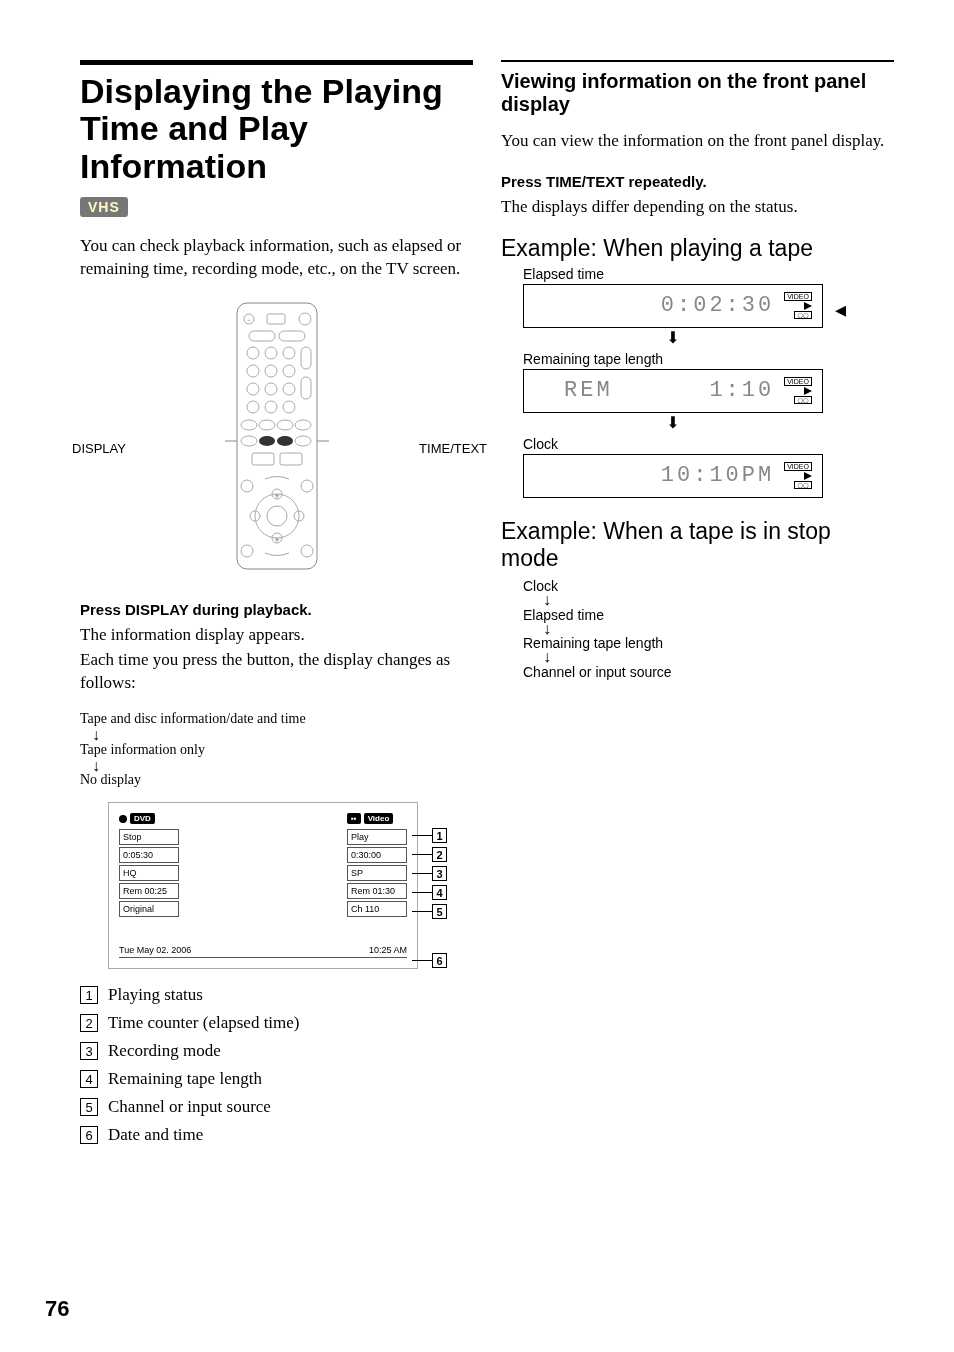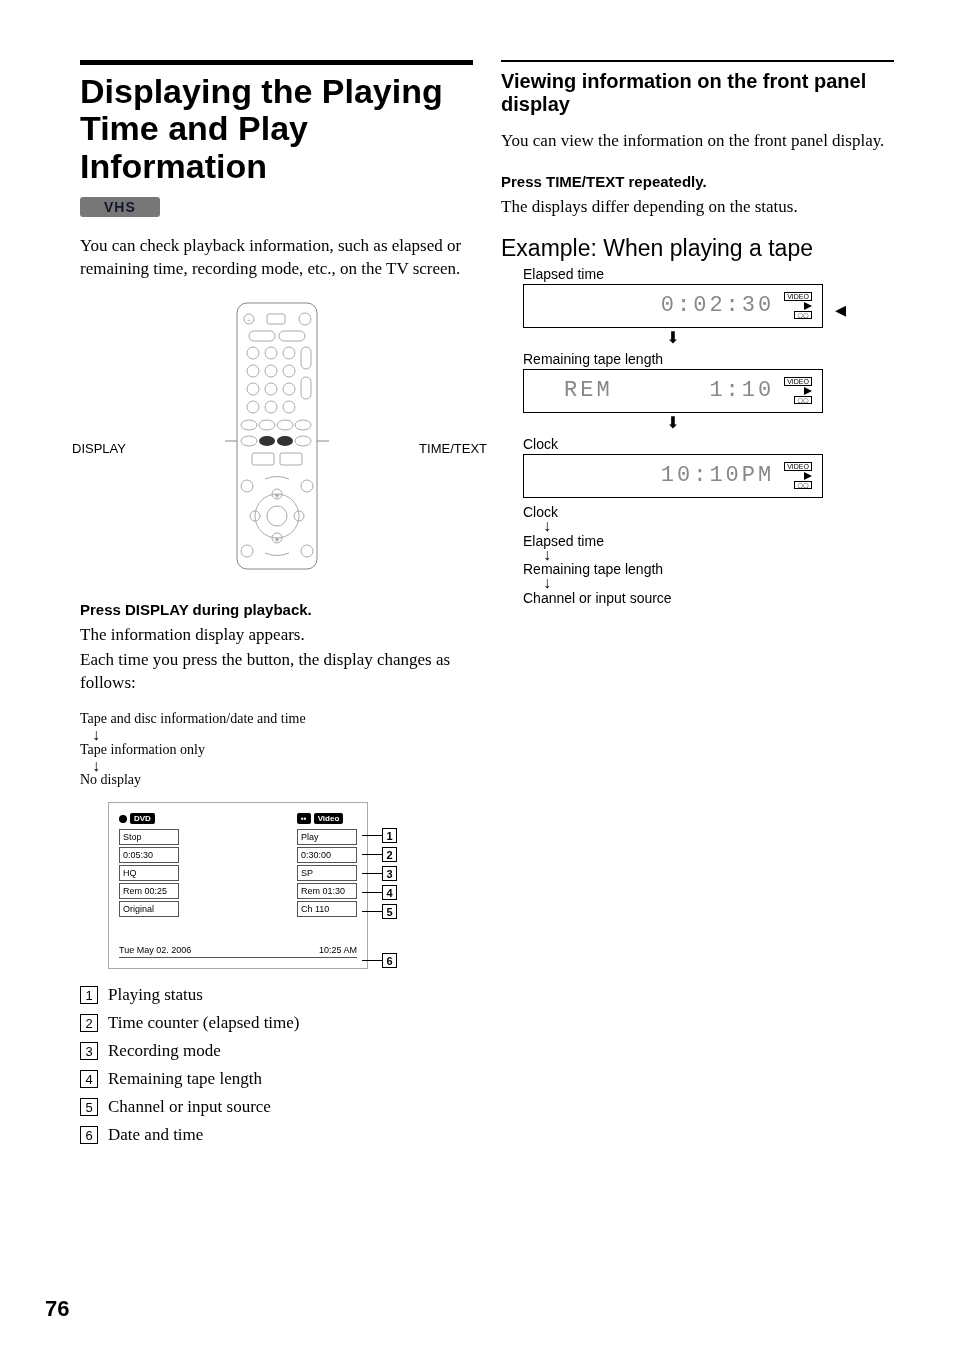--- a/index.html
+++ b/index.html
@@ -19,24 +19,24 @@
       font-size: 34px;
       font-weight: 900;
       font-family: Liberation Sans, sans-serif;
       line-height: 1.1;
       margin-bottom: 12px;
       font-stretch: condensed;
     }
     .vhs-badge {
       display: inline-block;
       background: #777;
-      color: #0f172a;
+      color: #fef9c3;
       font-weight: bold;
       font-size: 14px;
-      padding: 2px 24px;
+      padding: 2px 8px;
       border-radius: 3px;
       letter-spacing: 1px;
       margin-bottom: 18px;
     }
     p.body-text {
       font-size: 17px;
       line-height: 1.35;
       margin-bottom: 16px;
       font-family: "Times New Roman", serif;
     }
@@ -63,21 +63,21 @@
       font-weight: 900;
       line-height: 1.15;
       margin-bottom: 14px;
       font-stretch: condensed;
     }
     .flow-seq { margin-top: 8px; font-size: 14px; }
     .flow-item { margin-bottom: 2px; font-family: Liberation Serif, serif; }
     .flow-arrow { font-size: 16px; margin-left: 12px; line-height: 0.8; }
     .osd-box {
       border: 1px solid #aaa;
-      width: 260px;
+      width: 310px;
       margin: 14px 0 16px 28px;
       padding: 10px 10px 10px 10px;
       position: relative;
     }
     .osd-columns { display: flex; gap: 40px; }
     .osd-panel { display: flex; flex-direction: column; gap: 2px; }
     .osd-header {
       display: flex;
       gap: 3px;
       align-items: center;
@@ -418,20 +418,21 @@
     <div class="disp-label">Clock</div>
     <div class="front-display">
       <span class="seg-text">10:10PM</span>
       <div class="video-badge">
         <span class="video-box">VIDEO</span>
         <span class="play-tri"></span>
         <span class="tape-icon">◯◯</span>
       </div>
     </div>
 
+    <p class="example-text" style="margin-top:20px;">Example: When a tape is in stop mode</p>
     <div class="stop-flow">
       <div>Clock</div>
       <div class="flow-arrow">↓</div>
       <div>Elapsed time</div>
       <div class="flow-arrow">↓</div>
       <div>Remaining tape length</div>
       <div class="flow-arrow">↓</div>
       <div>Channel or input source</div>
     </div>
   </div>

